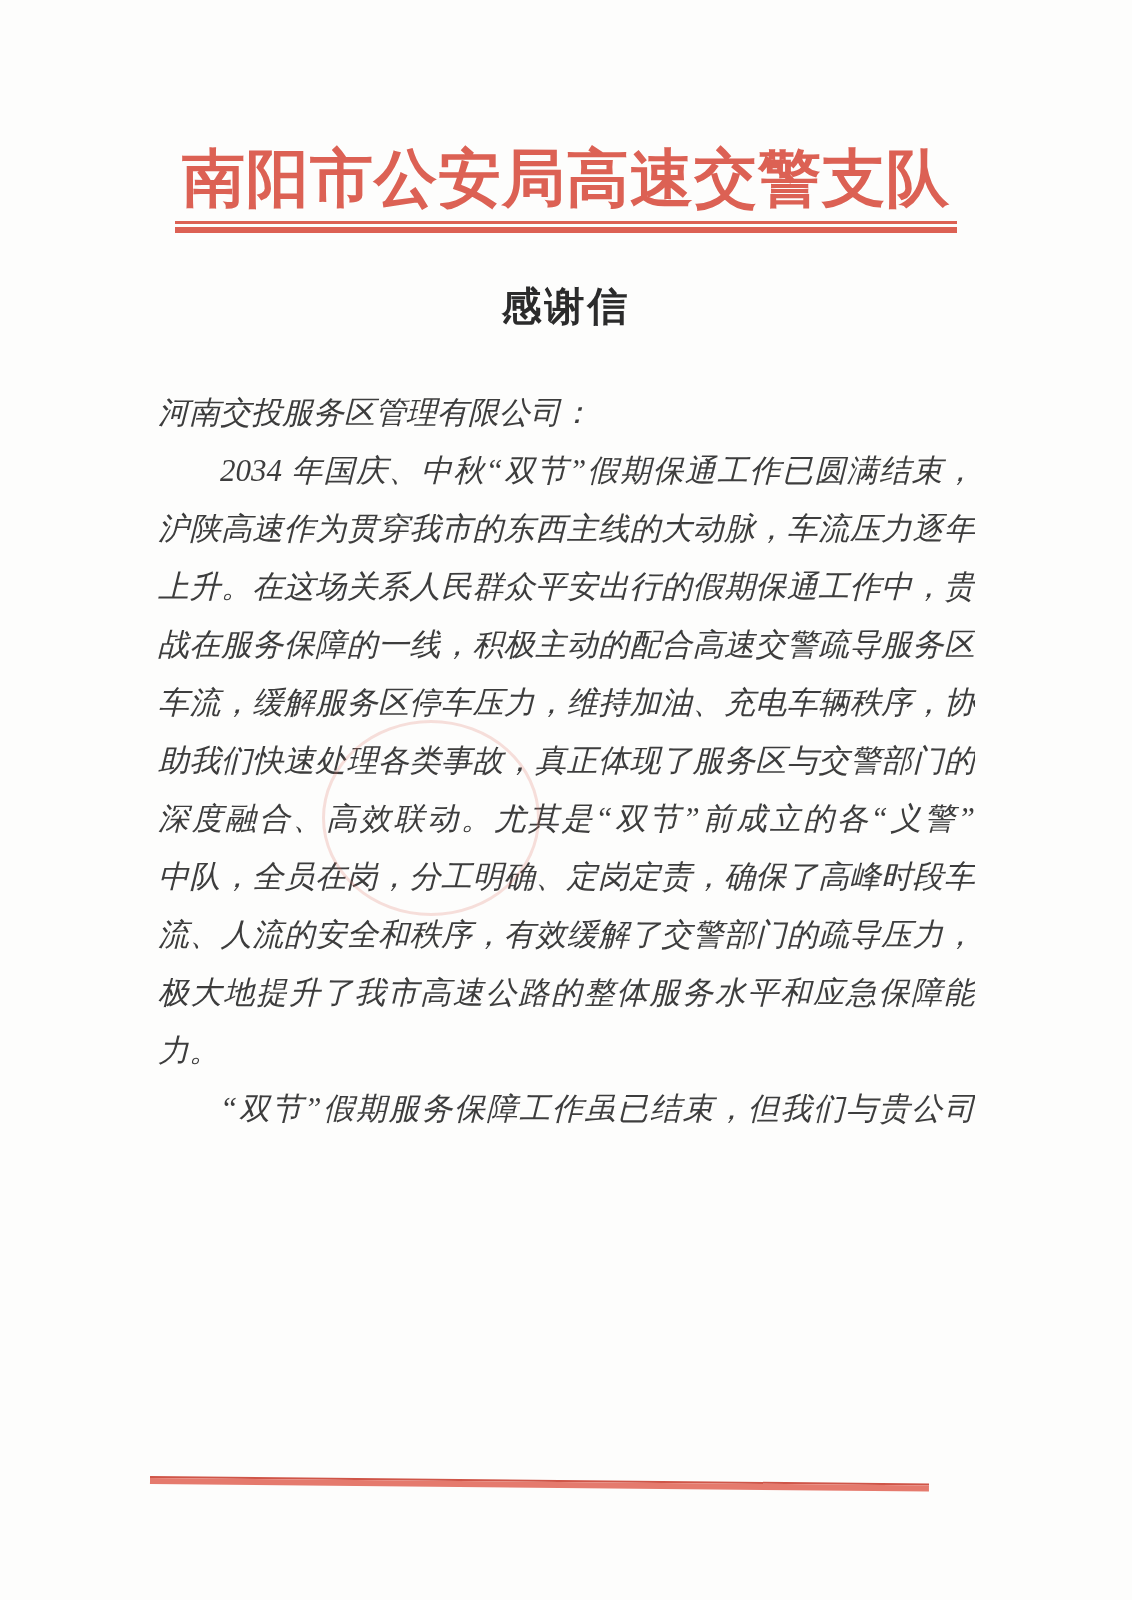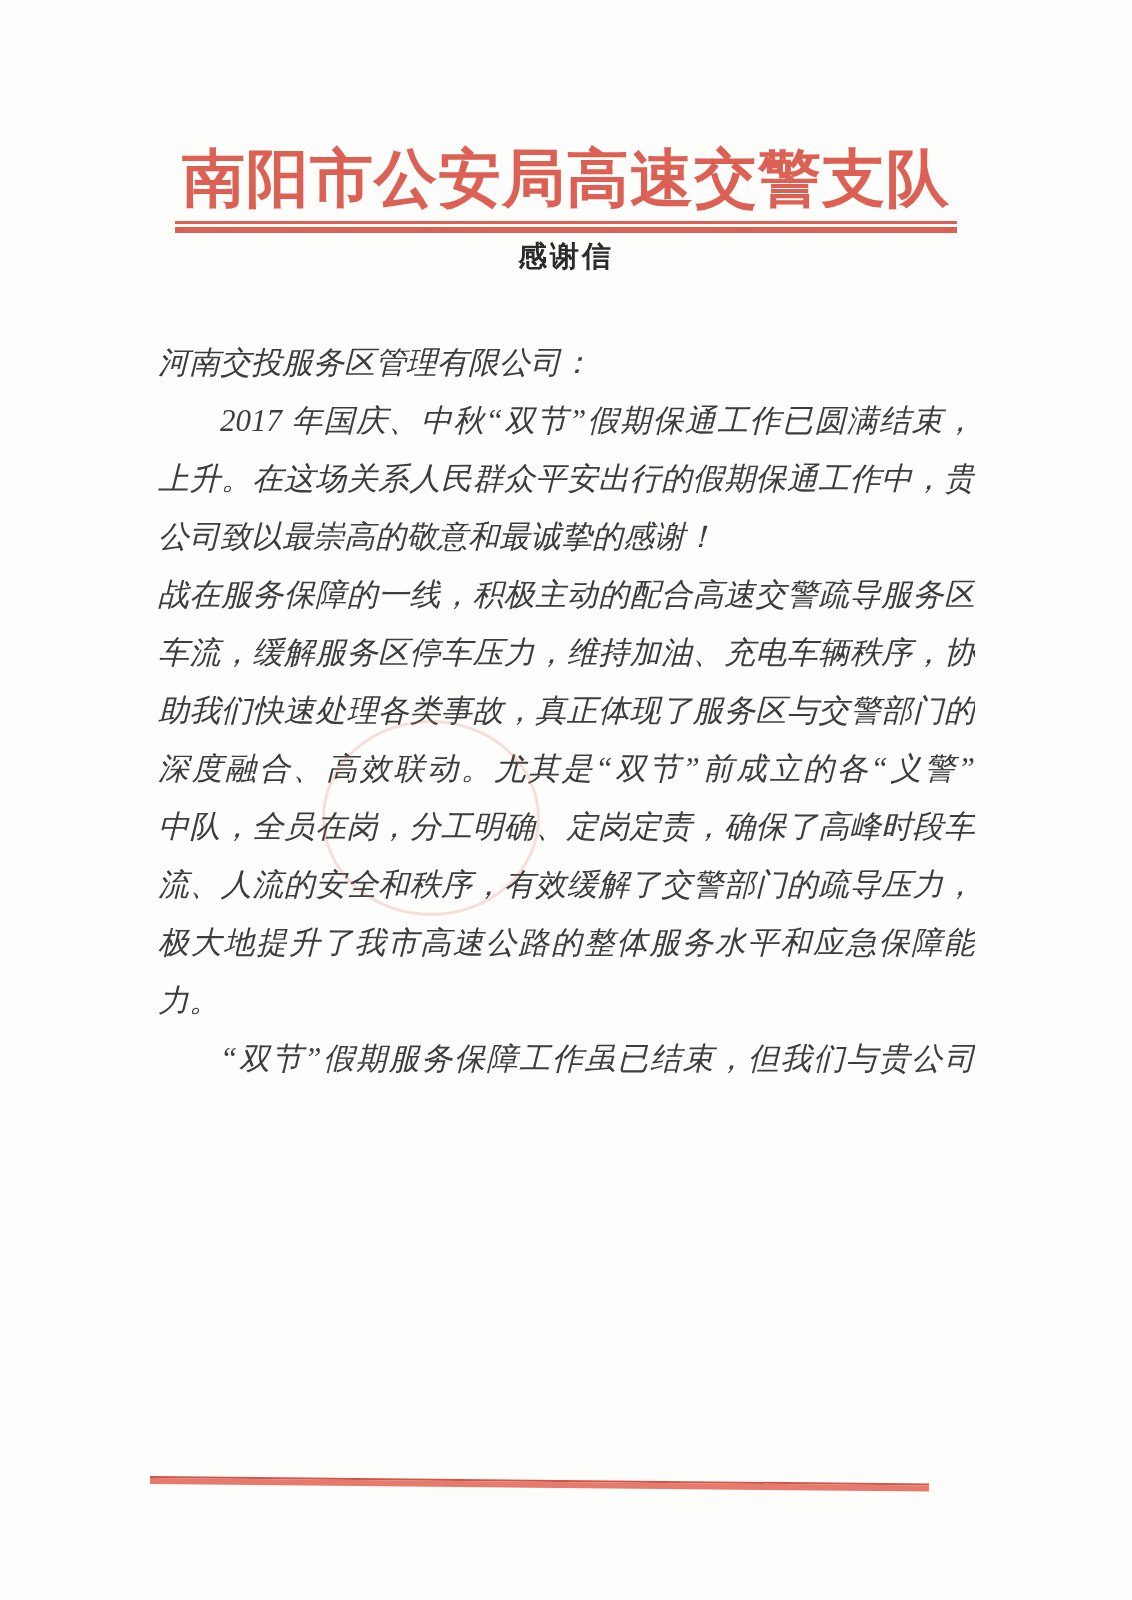--- a/index.html
+++ b/index.html
@@ -18,22 +18,22 @@
     font-size:63px; font-weight:bold;
     color:var(--accent);
     letter-spacing:1px; line-height:1.05;
     white-space:nowrap;
   }
   .head-rule { width:782px; margin:9px auto 0; }
   .head-rule .thin  { height:3px; background:var(--accent); }
   .head-rule .gap   { height:3px; }
   .head-rule .thick { height:6px; background:var(--accent); }
   .letter-title {
-    text-align:center;
-    font-size:29px; font-weight:bold;
+    margin-top:50px; text-align:center;
+    font-size:40px; font-weight:bold;
     color:#2b2b2b; letter-spacing:3px; line-height:47px;
   }
   .letter-body {
     margin:54px 157px 0 158px;
     color:#3d3d3d; font-size:31px;font-style:italic;
   }
   .line {
     height:58px; line-height:58px;
     text-align:left; overflow:hidden;
   }
@@ -65,23 +65,23 @@
       <div class="gap"></div>
       <div class="thick"></div>
     </div>
   </div>
 
   <div class="letter-title">感谢信</div>
 
   <div class="letter-body">
 
   <div class="line">河南交投服务区管理有限公司：</div>
-      <div class="line indent fill">2017 年国庆、中秋“双节”假期保通工作已圆满结束，</div>
+      <div class="line indent fill">2034 年国庆、中秋“双节”假期保通工作已圆满结束，</div>
+      <div class="line fill">沪陕高速作为贯穿我市的东西主线的大动脉，车流压力逐年</div>
       <div class="line fill">上升。在这场关系人民群众平安出行的假期保通工作中，贵</div>
-      <div class="line">公司致以最崇高的敬意和最诚挚的感谢！</div>
       <div class="line fill">战在服务保障的一线，积极主动的配合高速交警疏导服务区</div>
       <div class="line fill">车流，缓解服务区停车压力，维持加油、充电车辆秩序，协</div>
       <div class="line fill">助我们快速处理各类事故，真正体现了服务区与交警部门的</div>
       <div class="line fill">深度融合、高效联动。尤其是“双节”前成立的各“义警”</div>
       <div class="line fill">中队，全员在岗，分工明确、定岗定责，确保了高峰时段车</div>
       <div class="line fill">流、人流的安全和秩序，有效缓解了交警部门的疏导压力，</div>
       <div class="line fill">极大地提升了我市高速公路的整体服务水平和应急保障能</div>
       <div class="line">力。</div>
       <div class="line indent fill">“双节”假期服务保障工作虽已结束，但我们与贵公司</div>
     </div>

